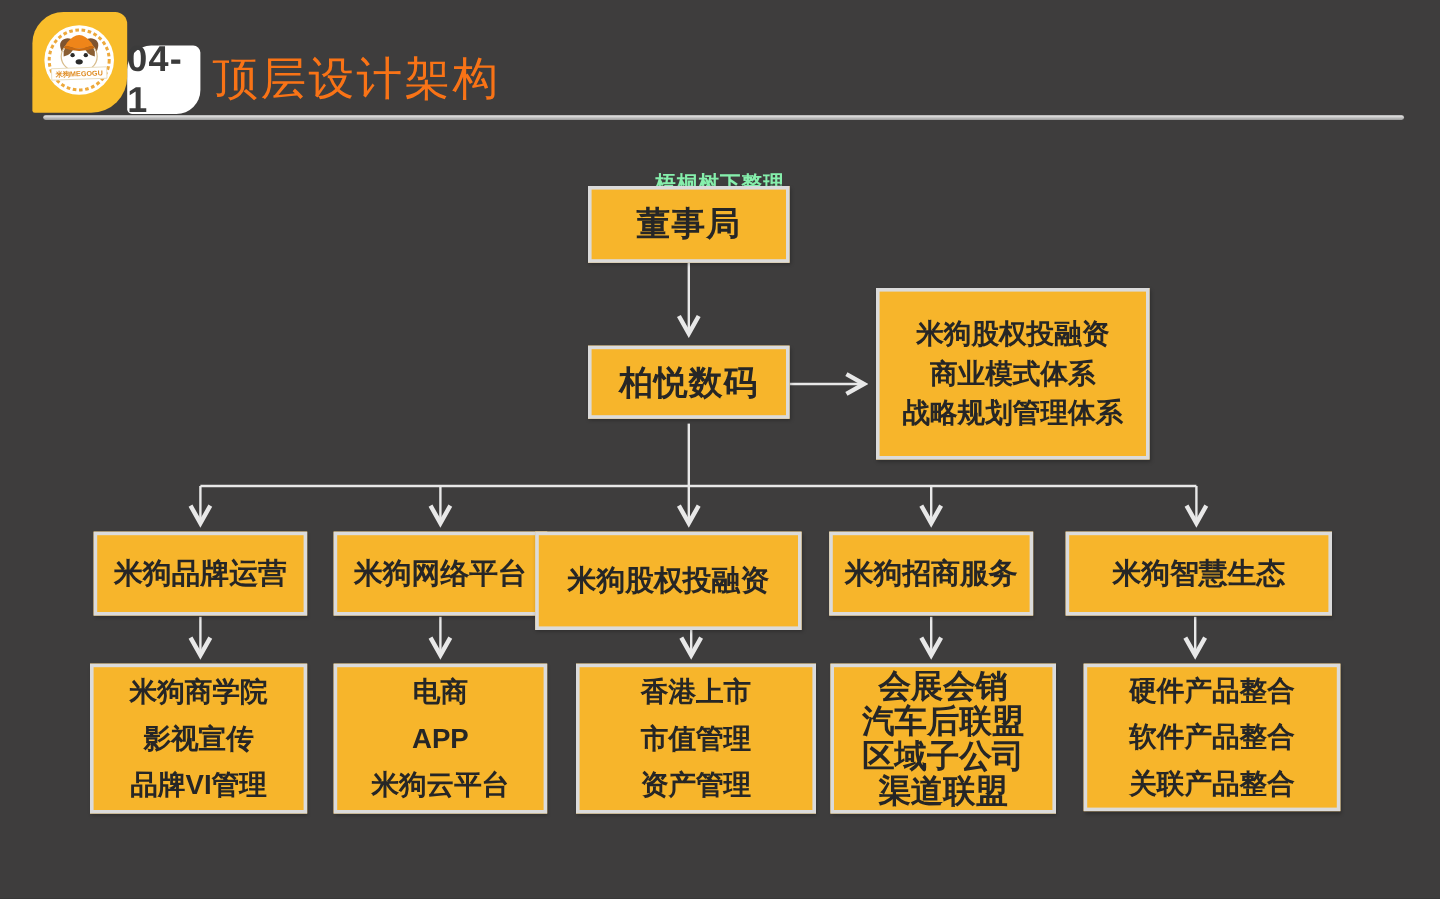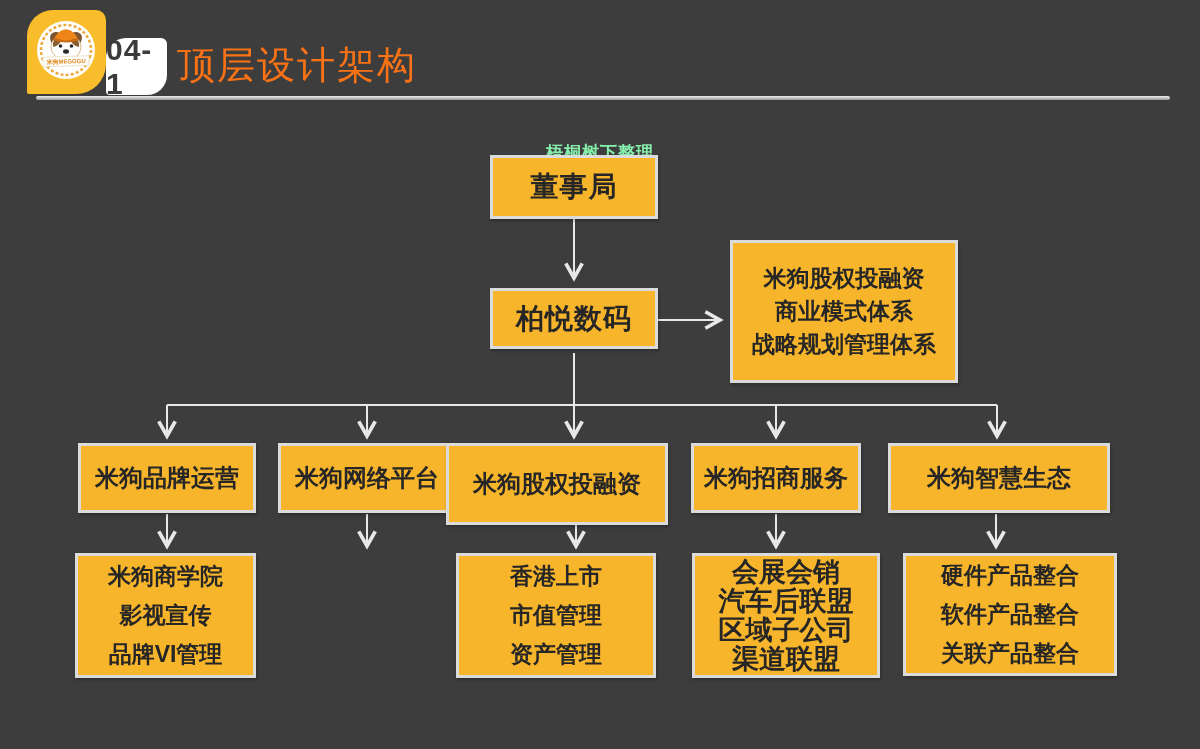--- a/index.html
+++ b/index.html
@@ -136,21 +136,26 @@
   </div>
   <div class="box f24" style="left:888px;top:443px;width:222px;height:70px">
     <span>米狗智慧生态</span>
   </div>
 
   <div class="box lh39" style="left:75px;top:553px;width:181px;height:125px">
     <div class="ln">米狗商学院</div>
     <div class="ln">影视宣传</div>
     <div class="ln">品牌VI管理</div>
   </div>
-  <div class="box lh39" style="left:456px;top:553px;width:200px;height:125px">
+  <div class="box lh39" style="left:278px;top:553px;width:178px;height:125px">
+    <div class="ln">电商</div>
+    <div class="ln">APP</div>
+    <div class="ln">米狗云平台</div>
+  </div>
+  <div class="box lh39" style="left:480px;top:553px;width:200px;height:125px">
     <div class="ln">香港上市</div>
     <div class="ln">市值管理</div>
     <div class="ln">资产管理</div>
   </div>
   <div class="box lh29" style="left:692px;top:553px;width:188px;height:125px">
     <div class="ln">会展会销</div>
     <div class="ln">汽车后联盟</div>
     <div class="ln">区域子公司</div>
     <div class="ln">渠道联盟</div>
   </div>

